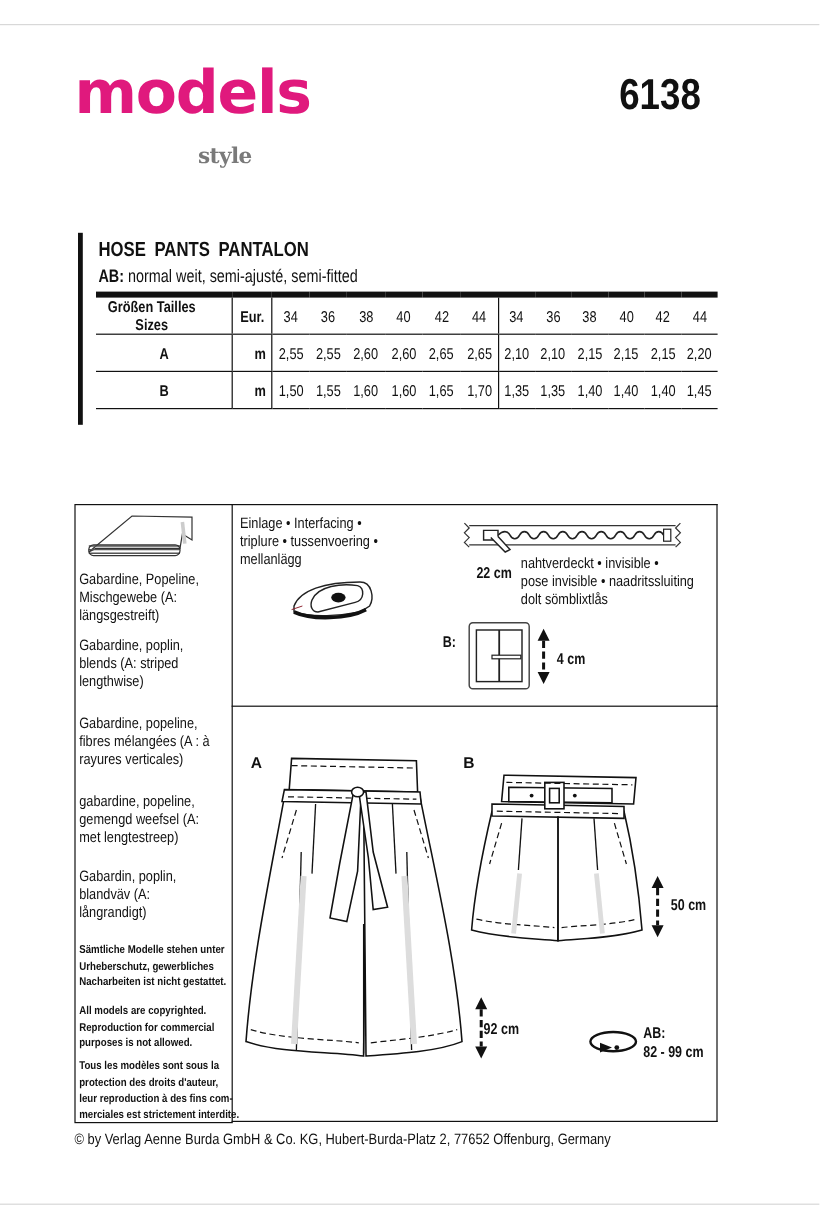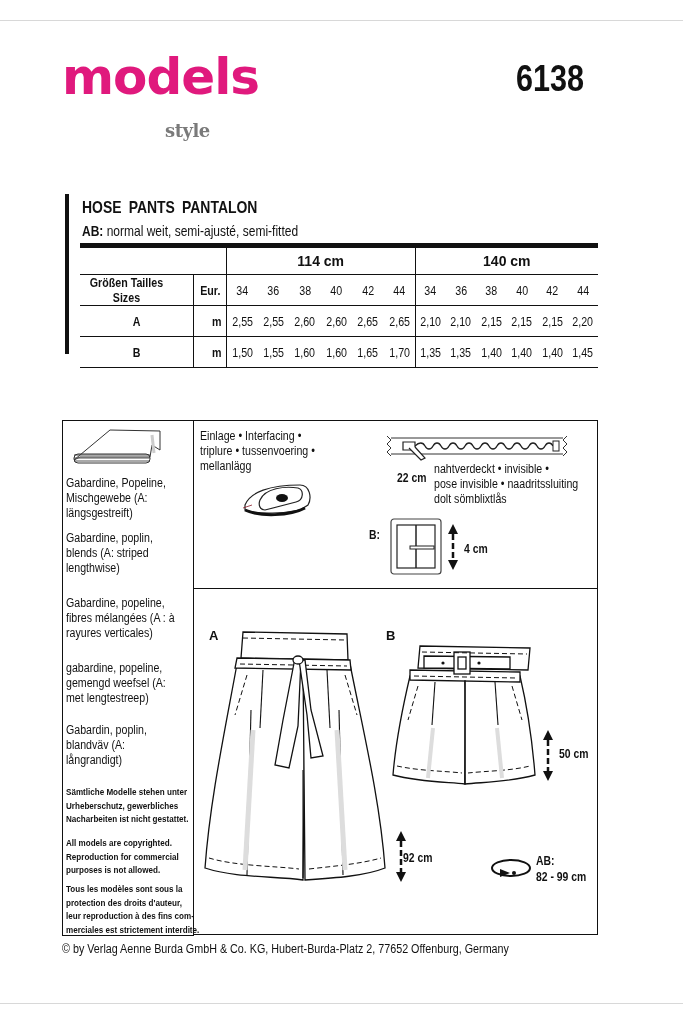--- a/index.html
+++ b/index.html
@@ -62,25 +62,20 @@
       <col style="width:30px">
       <col style="width:30px">
       <col style="width:30px">
       <col style="width:30px">
       <col style="width:30px">
   </colgroup>
   <tbody>
       <tr class="topbar">
         <td colspan="14"></td>
       </tr>
-  <tr class="width-row bb">
-    <td colspan="2"></td>
-    <td colspan="6" class="bl">114 cm</td>
-    <td colspan="6" class="bl">140 cm</td>
-  </tr>
   <tr class="size-row bb">
     <td class="left" style="text-decoration:underline;"><span class="cell" style="font-weight:bold;transform-origin:left;">Größen  Tailles  Sizes</span></td>
     <td class="bl right"><span class="cell" style="font-weight:bold;">Eur.</span></td>
     <td class="bl"><span class="cell">34</span></td>
     <td><span class="cell">36</span></td>
     <td><span class="cell">38</span></td>
     <td><span class="cell">40</span></td>
     <td><span class="cell">42</span></td>
     <td><span class="cell">44</span></td>
     <td class="bl"><span class="cell">34</span></td>

